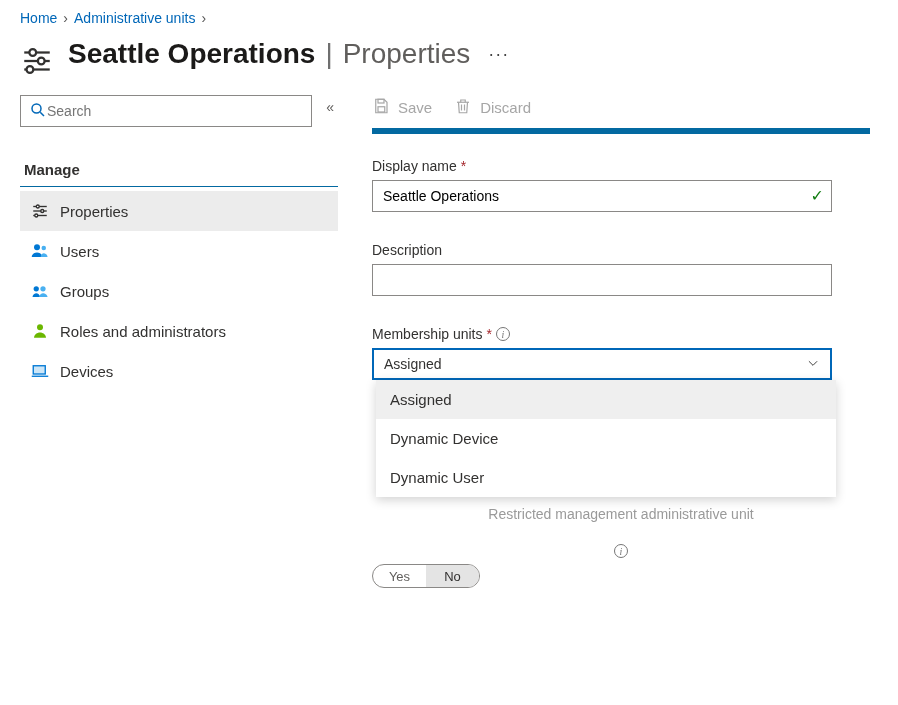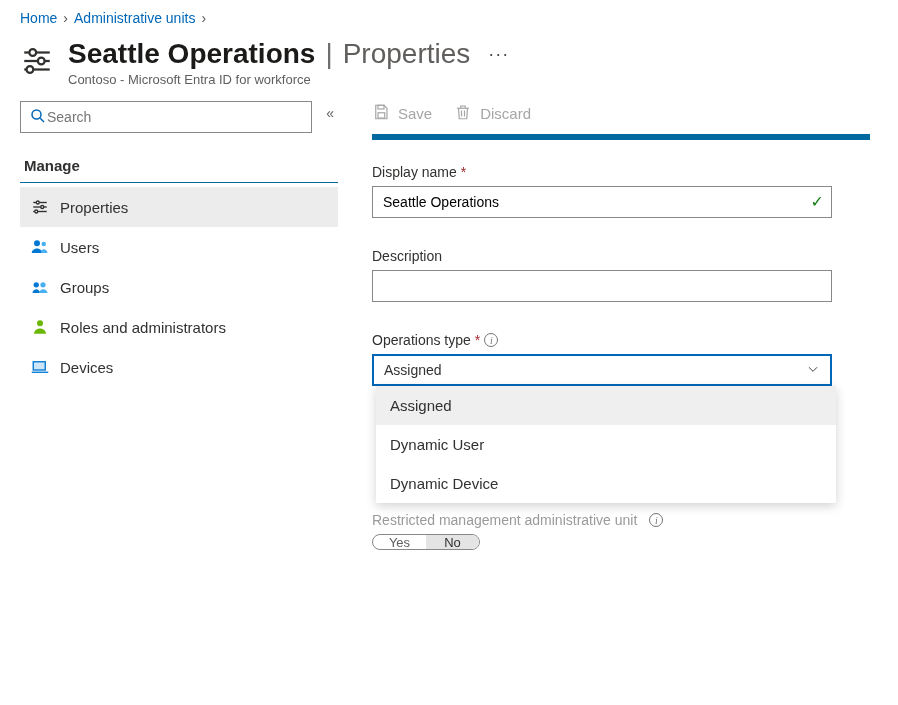--- a/index.html
+++ b/index.html
@@ -19,21 +19,21 @@
   .title-sub { font-size: 28px; font-weight: 400; color: #605e5c; }
   .subtitle { font-size: 13px; color: #605e5c; margin-top: 2px; }
   .more-dots { font-size: 18px; color: #444; letter-spacing: 1px; padding-left: 10px; align-self: center; }
 
   
   .layout { display: flex; }
   .left { width: 350px; flex-shrink: 0; padding: 0 12px 0 20px; }
   .right { flex: 1; padding: 0 28px 0 22px; }
 
   
-  .search-row { display: flex; align-items: flex-start; gap: 10px; margin-bottom: 14px; }
+  .search-row { display: flex; align-items: flex-start; gap: 10px; margin-bottom: 24px; }
   .search-box { flex: 1; display: flex; align-items: center; border: 1px solid #8a8886; height: 32px; padding: 0 8px; }
   .search-box input { border: none; outline: none; flex: 1; font-size: 14px; background: transparent; }
   .collapse-chevrons { color: #605e5c; font-size: 14px; cursor: pointer; padding: 4px; }
 
   
   .nav-section-title { font-size: 15px; font-weight: 600; padding: 10px 4px 8px 4px; border-bottom: 1px solid #0369a1; margin-bottom: 4px; }
   .nav-item { display: flex; align-items: center; gap: 10px; padding: 10px 10px; cursor: pointer; font-size: 15px; color: #323130; }
   .nav-item.active { background: #ececec; }
   .nav-item .icon-slot { width: 20px; height: 20px; display: flex; align-items: center; justify-content: center; }
   .activity-gap { height: 20px; }
@@ -54,22 +54,22 @@
 
   
   .select-wrap { position: relative; max-width: 460px; }
   .select-box { width:100%; height:32px; border:2px solid #0067b8; display:flex; align-items:center; justify-content:space-between; padding: 0 10px; font-size:14px; cursor:pointer; background:#fff; }
   .chevron-down { color:#323130; }
   .dropdown { position:absolute; top:32px; left:4px; right:-4px; background:#fff; box-shadow: 0 3px 10px rgba(0,0,0,0.18); z-index:10; }
   .dropdown-item { padding: 11px 14px; font-size:15px; cursor:pointer; }
   .dropdown-item.selected { background:#efefef; }
 
   
-  .obscured-label { color:#323130; font-size:14px; display:flex; align-items:center; gap:12px; margin-top: 10px;}
-  .toggle-pill { display:inline-flex; width:108px; height:16px; border:1px solid #8a8886; border-radius:12px; overflow:hidden; margin-top:6px; }
+  .obscured-label { color:#323130; font-size:14px; display:flex; align-items:center; gap:22px; margin-top: 10px; flex-direction: column;}
+  .toggle-pill { display:inline-flex; width:108px; height:24px; border:1px solid #8a8886; border-radius:12px; overflow:hidden; margin-top:6px; }
   .toggle-half { flex:1; display:flex; align-items:center; justify-content:center; font-size:13px; color:#605e5c; }
   .toggle-half.active { background:#e4e4e4; color:#323130; }
 
   
   .ico { width:18px; height:18px; }
 </style>
 </head>
 <body>
 
 <div class="breadcrumb">
@@ -90,21 +90,20 @@
         <circle cx="7" cy="18" r="2.4" fill="#fff"></circle>
     </svg>
   </span>
   <div>
     <div class="title-line">
       <span class="title-main">Seattle Operations</span>
       <span class="title-divider">|</span>
       <span class="title-sub">Properties</span>
       <span class="more-dots">···</span>
     </div>
-    <div class="subtitle">Contoso - Microsoft Entra ID for workforce</div>
   </div>
 </div>
 
 <div class="layout">
 
   <div class="left">
     <div class="search-row">
       <div class="search-box">
         <span>
           <svg class="ico" viewBox="0 0 24 24" fill="none" stroke="#0067b8" stroke-width="2">
@@ -221,37 +220,37 @@
 
     <div class="field-wrap">
       <div class="form-label">Description</div>
       <div class="input-box">
         <input class="text-input" type="text" value="" style="">
       </div>
     </div>
 
     <div class="field-wrap" style="margin-bottom:0;">
       <div class="form-label">
-        <span>Operations type</span>
+        <span>Membership units</span>
           <span class="req">*</span>
         <span class="info-circle">i</span>
       </div>
       <div class="select-wrap">
         <div class="select-box">
           <span>Assigned</span>
           <span class="chevron-down">
             <svg width="14" height="14" viewBox="0 0 24 24" fill="none" stroke="#323130" stroke-width="1.6">
                 <polyline points="5 9 12 16 19 9"></polyline>
               </svg>
           </span>
         </div>
         <div class="dropdown">
           <div class="dropdown-item selected">Assigned</div>
+          <div class="dropdown-item">Dynamic Device</div>
           <div class="dropdown-item">Dynamic User</div>
-          <div class="dropdown-item">Dynamic Device</div>
         </div>
       </div>
     </div>
 
     <div style="margin-top:126px;">
       <div class="obscured-label">
         <span style="color: #9a9a9a;">Restricted management administrative unit</span>
         <span class="info-circle">i</span>
       </div>
       <div class="toggle-pill">

